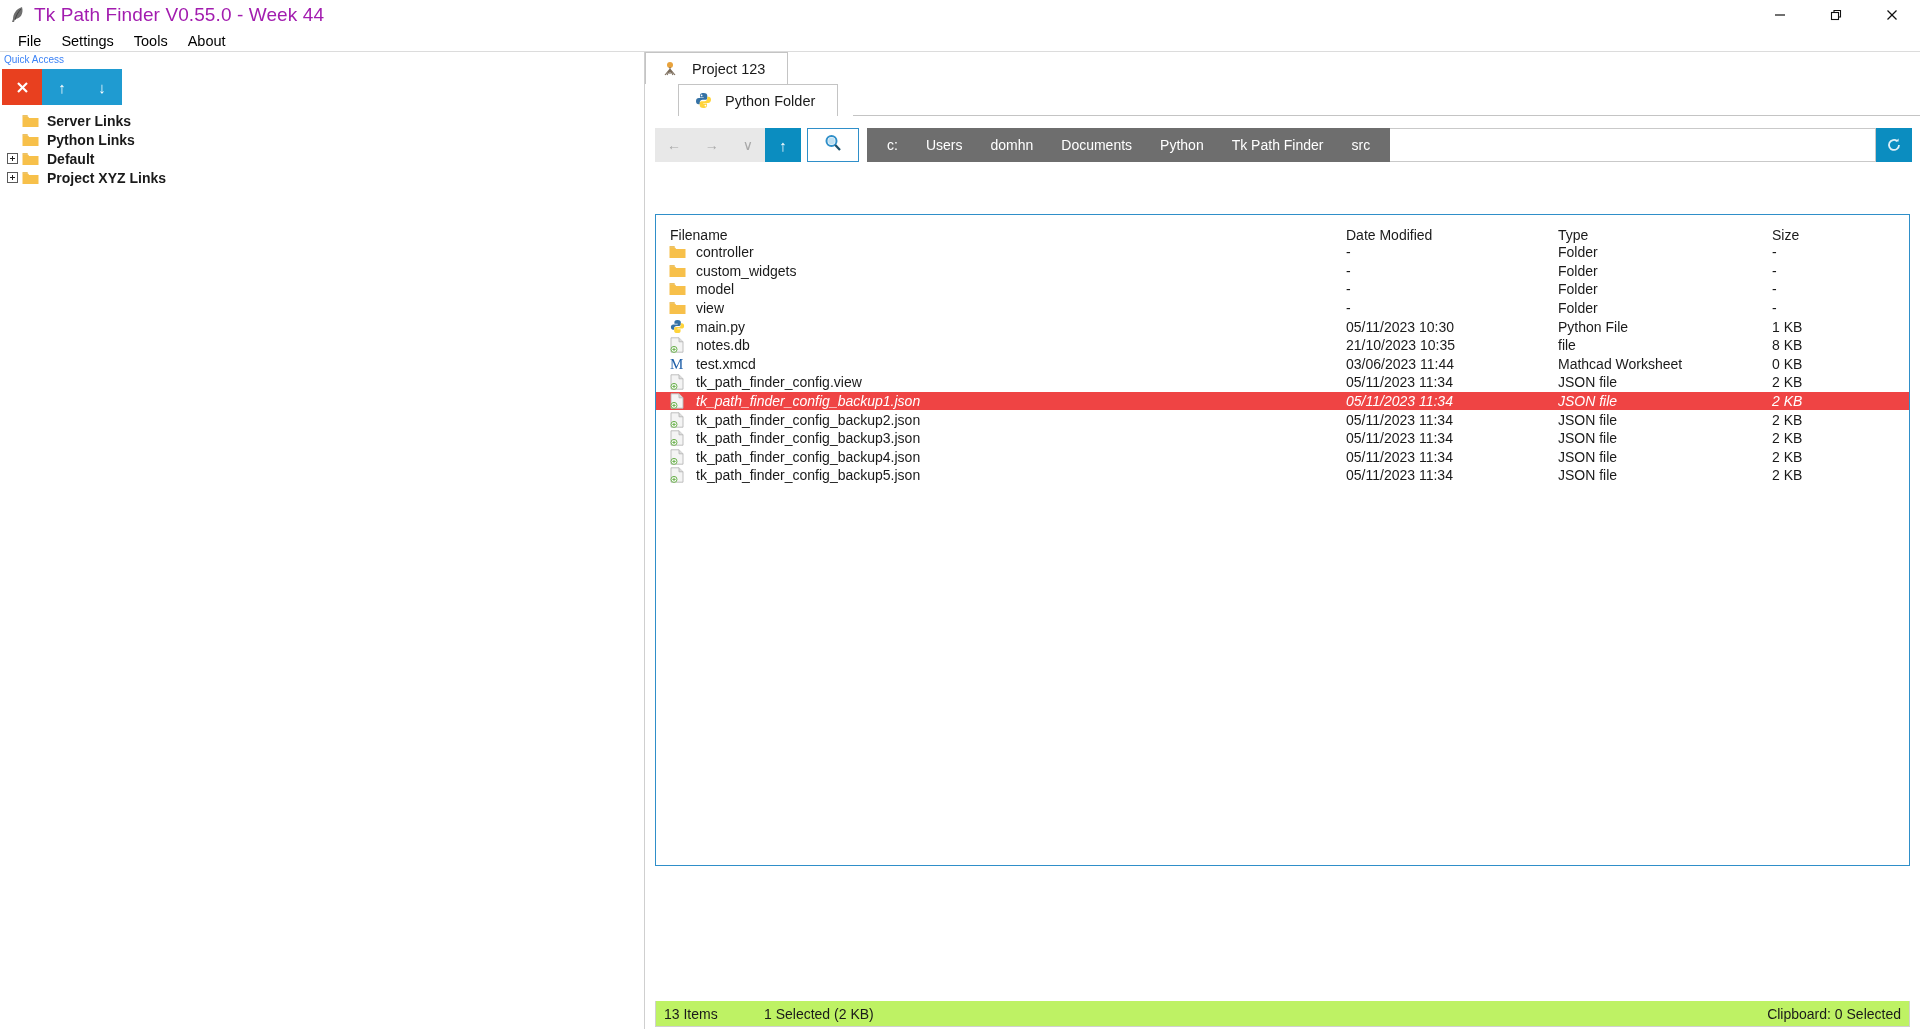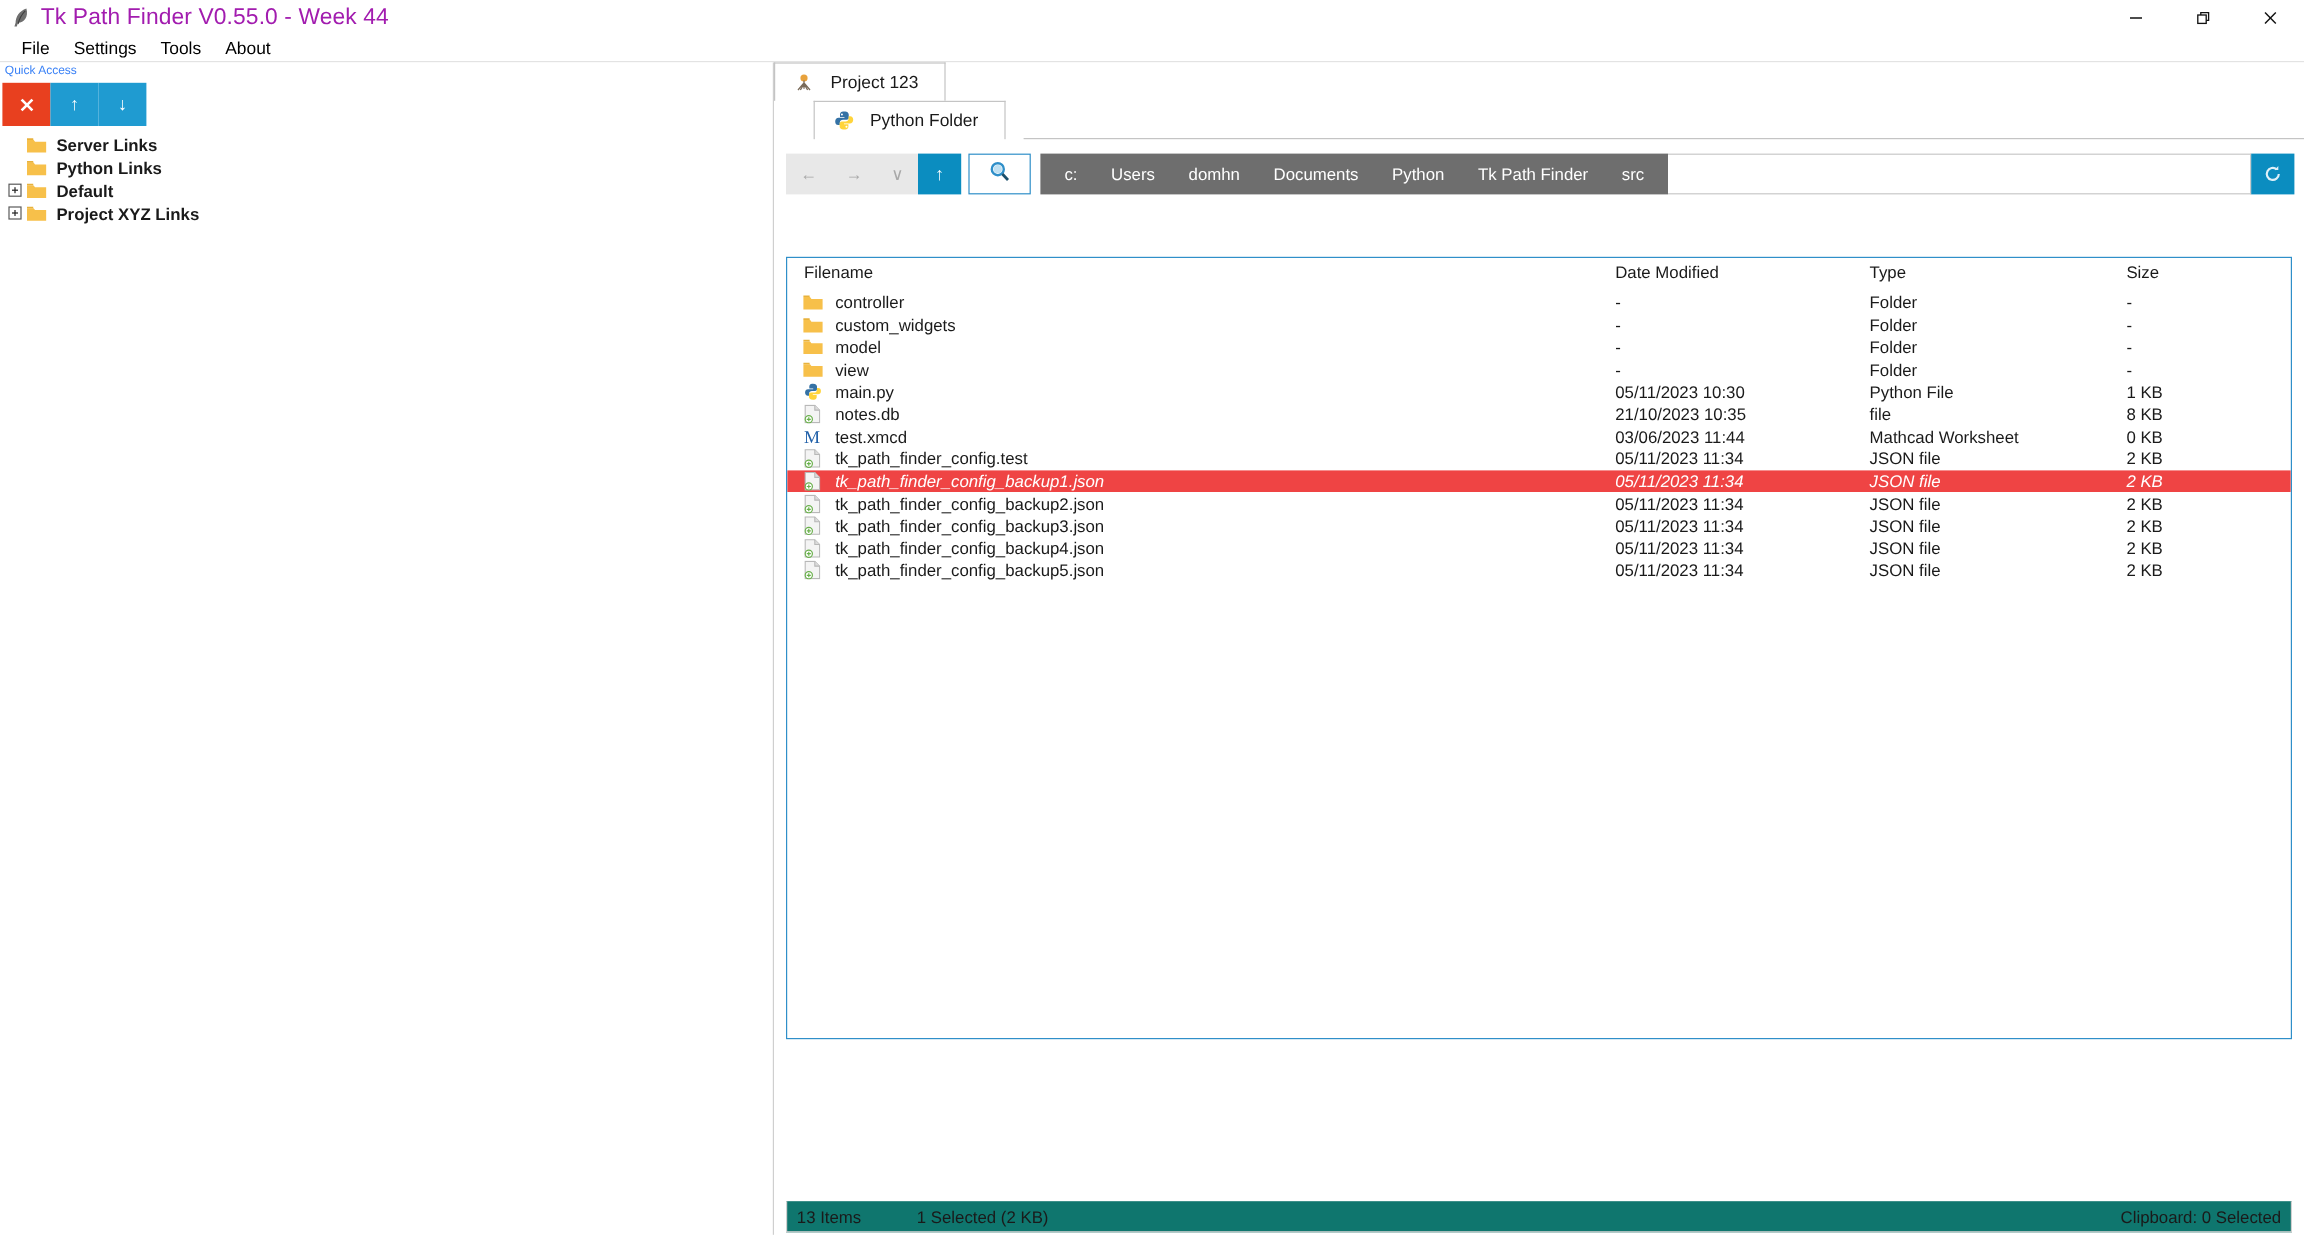--- a/index.html
+++ b/index.html
@@ -242,21 +242,21 @@
     top: 162px;
     width: 1255px;
     height: 652px;
     border: 1px solid #2f8fc9;
     background: #ffffff;
     overflow: hidden;
   }
   .fl-head {
     display: flex;
     height: 28px;
-    align-items: flex-start;
+    align-items: flex-end;
     font-size: 14px;
     color: #1a1a1a;
     padding-top: 4px;
   }
   .fl-row {
     display: flex;
     height: 18.6px;
     align-items: center;
     font-size: 14px;
     color: #1a1a1a;
@@ -284,21 +284,21 @@
     left: 10px;
     bottom: 2px;
     width: 1255px;
     height: 26px;
     border: 1px solid #d0d0d0;
     border-top: none;
     display: flex;
     align-items: center;
     font-size: 14px;
     color: #1a1a1a;
-    background: #0f766e;
+    background: #bef264;
   }
   .sb-items { padding-left: 8px; width: 108px; }
   .sb-sel { }
   .sb-clip { margin-left: auto; padding-right: 8px; }
 </style>
 </head>
 <body>
 
 <div class="titlebar">
   <div class="tb-icon">
@@ -581,21 +581,21 @@
           <div class="fl-row">
             <div class="col-name">
               <span class="fl-ico">
                 <svg width="14" height="16" viewBox="0 0 14 16">
                   <path d="M1 0.8 h8 l4 4 V15.2 H1 Z" fill="#f4f4f4" stroke="#b8b8b8" stroke-width="0.9"></path>
                   <path d="M9 0.8 v4 h4" fill="#dcdcdc" stroke="#b8b8b8" stroke-width="0.9"></path>
                   <circle cx="4" cy="12.4" r="3" fill="#ffffff" stroke="#6ab04c" stroke-width="1"></circle>
                   <path d="M4 10.7 v3.4 M2.3 12.4 h3.4" stroke="#6ab04c" stroke-width="1"></path>
                 </svg>
               </span>
-              <span>tk_path_finder_config.test</span>
+              <span>tk_path_finder_config.view</span>
             </div>
             <div class="col-date">05/11/2023  11:34</div>
             <div class="col-type">JSON file</div>
             <div class="col-size">2 KB</div>
           </div>
           <div class="fl-row selected">
             <div class="col-name">
               <span class="fl-ico">
                 <svg width="14" height="16" viewBox="0 0 14 16">
                   <path d="M1 0.8 h8 l4 4 V15.2 H1 Z" fill="#f4f4f4" stroke="#b8b8b8" stroke-width="0.9"></path>

